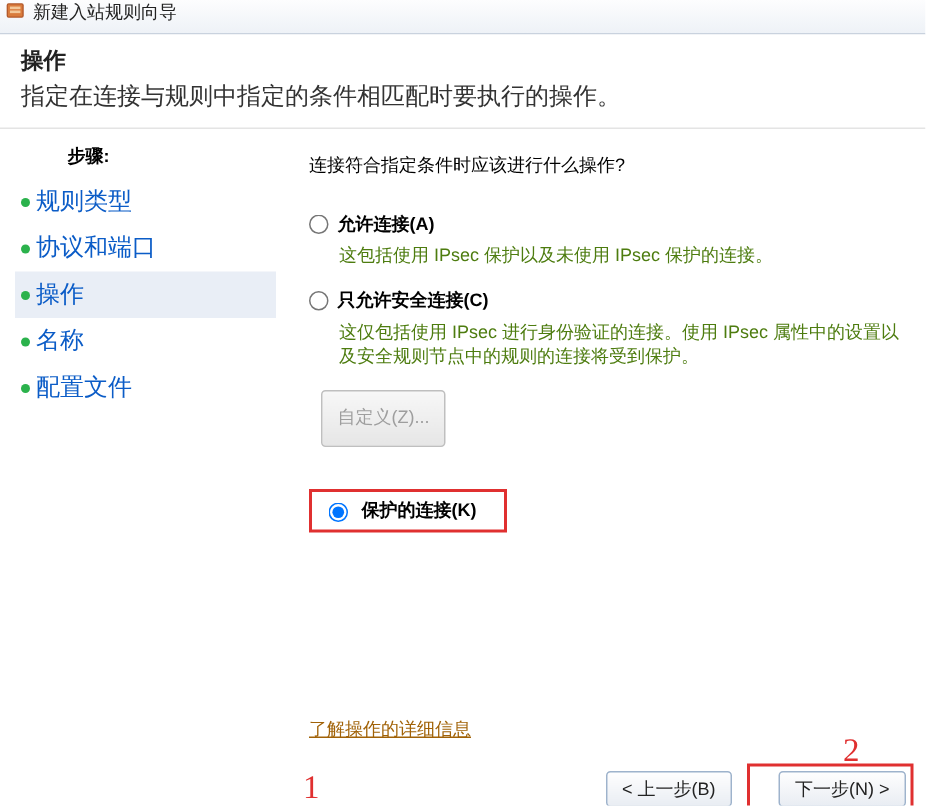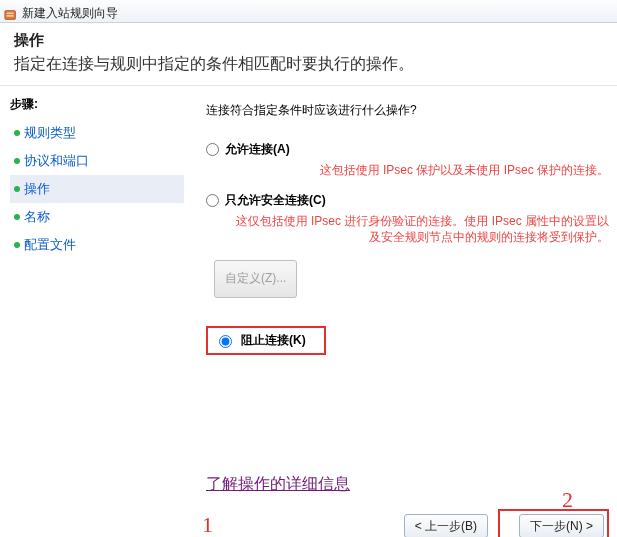--- a/index.html
+++ b/index.html
@@ -17,21 +17,21 @@
     width: 617px;
     height: 537px;
     background: #fff;
     box-sizing: border-box;
   }
   .titlebar {
     height: 22px;
     background: linear-gradient(#fdfdfe, #eef2f7);
     border-bottom: 1px solid #c9d2de;
     display: flex;
-    align-items: flex-end;
+    align-items: flex-start;
     padding: 0 4px;
     gap: 4px;
   }
   .titlebar .ticon {
     width: 14px;
     height: 14px;
     display: inline-block;
   }
   .titlebar .ttext {
     font-size: 12px;
@@ -58,27 +58,28 @@
   }
   .sidebar {
     width: 184px;
     padding: 6px 0 0 10px;
     box-sizing: border-box;
   }
   .steps-label {
     font-size: 12px;
     font-weight: bold;
     padding: 4px 0 6px 0;
+    margin-left: 35px;
   }
   .step-item {
     display: flex;
     align-items: center;
     gap: 4px;
     padding: 5px 4px 5px 4px;
-    font-size: 13px;
+    font-size: 16px;
     color: #0b5cc7;
     cursor: pointer;
   }
   .step-item .dot {
     width: 6px;
     height: 6px;
     background: #2bb24c;
     border-radius: 50%;
     flex: 0 0 6px;
   }
@@ -103,23 +104,22 @@
   .opt-row input[type=radio] {
     margin: 2px 0 0 0;
   }
   .opt-label {
     font-weight: bold;
     font-size: 12px;
   }
   .opt-desc {
     margin-left: 20px;
     margin-bottom: 14px;
-    color: #ef4444;
+    color: #4d7c0f;
     line-height: 1.35;
-    text-align: right;
   }
   .custom-btn {
     margin-left: 8px;
     margin-bottom: 22px;
     height: 38px;
     padding: 0 10px;
     font-size: 12px;
     background: linear-gradient(#f7f7f7,#e6e6e6);
     border: 1px solid #bfbfbf;
     border-radius: 3px;
@@ -139,23 +139,23 @@
     position: absolute;
     color: #e03030;
     font-size: 22px;
     font-family: "Times New Roman", serif;
   }
   .annot1 { left: -4px; top: 186px; }
   .link-more {
     position: absolute;
     bottom: 56px;
     left: 22px;
-    color: #701a75;
+    color: #a16207;
     text-decoration: underline;
-    font-size: 16px;
+    font-size: 12px;
     cursor: pointer;
   }
   .buttons-bar {
     position: absolute;
     bottom: 8px;
     right: 8px;
     display: flex;
     gap: 10px;
     align-items: center;
   }
@@ -247,21 +247,21 @@
       </div>
       <div class="opt-desc">这仅包括使用 IPsec 进行身份验证的连接。使用 IPsec 属性中的设置以及安全规则节点中的规则的连接将受到保护。</div>
 
       <button class="custom-btn" disabled="">自定义(Z)...</button>
 
       
       <div style="position:relative; margin-top:6px;">
         <span class="annot annot1">1</span>
         <span class="block-box">
           <input type="radio" name="act" checked="" style="">
-          <span class="opt-label">阻止连接(K)</span>
+          <span class="opt-label">保护的连接(K)</span>
         </span>
       </div>
 
       
       <a class="link-more">了解操作的详细信息</a>
 
       
       <div class="buttons-bar">
         <span class="annot2" style="right:36px; bottom:30px;">2</span>
         <button class="nav">&lt; 上一步(B)</button>

